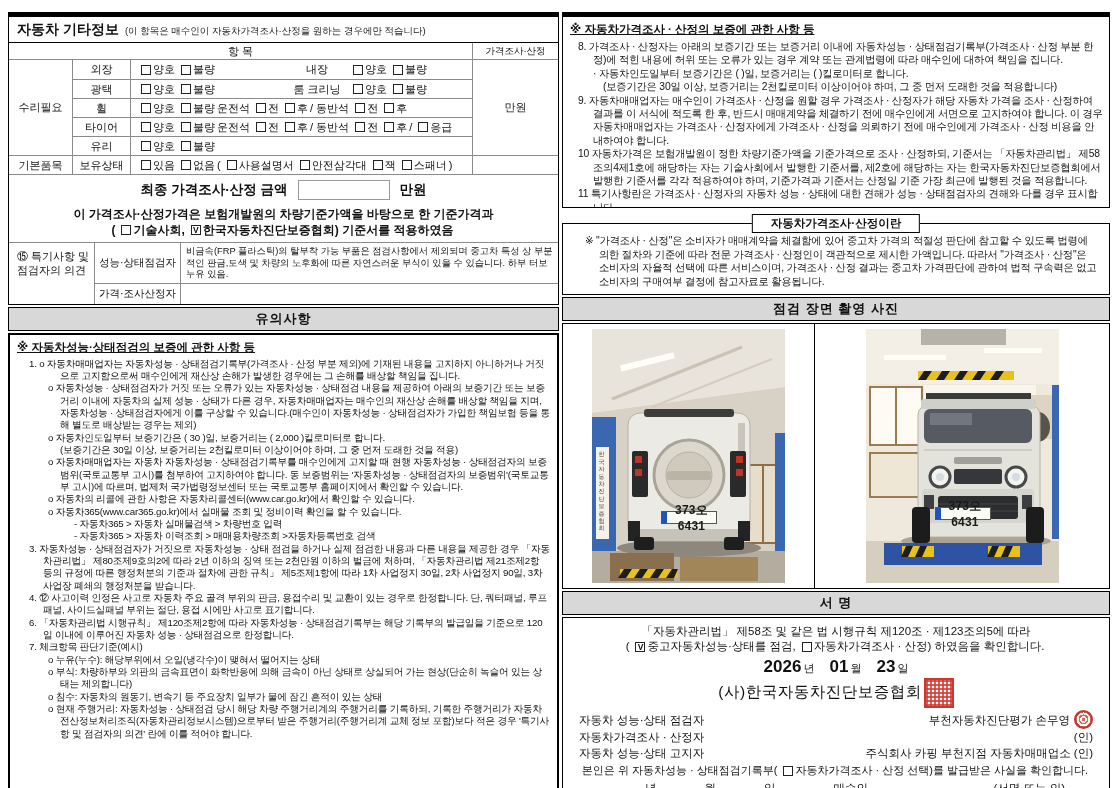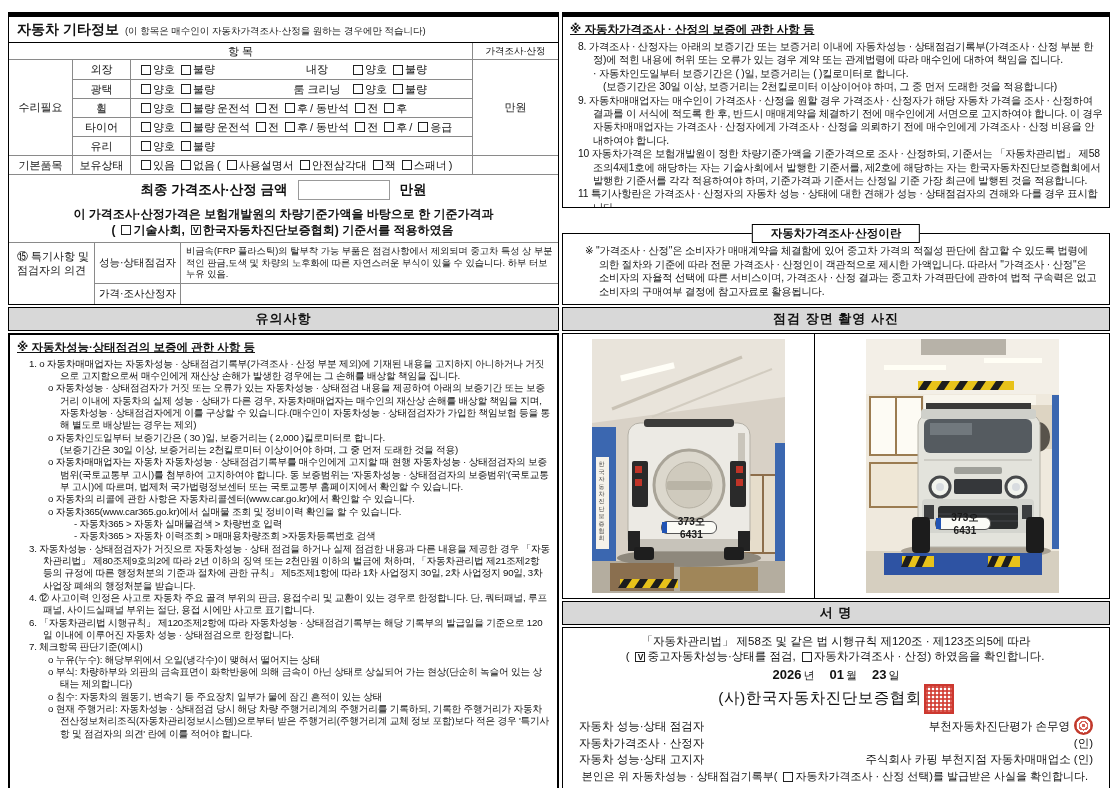--- a/index.html
+++ b/index.html
@@ -63,40 +63,40 @@
   .li.p2{padding-left:27px}
 
   
   .boxC{border:1.5px solid #000;border-top:5px solid #000;padding:4px 6px 5px;height:196px;overflow:hidden}
   .rlist{font-size:10.3px;line-height:13.4px;letter-spacing:-0.2px}
   .li.rn{padding-left:24px;text-indent:-15px}
   .li.rb{padding-left:34px;text-indent:-10px}
   .li.rp{padding-left:34px}
 
   
-  .boxD{position:relative;border:1.5px solid #000;margin-top:25px;padding:10px 10px 6px}
+  .boxD{position:relative;border:1.5px solid #000;margin-top:15px;padding:10px 10px 6px}
   .defTitle{position:absolute;top:-10px;left:50%;transform:translateX(-50%);background:#fff;border:1.5px solid #000;padding:1px 18px;font-weight:bold;font-size:11.5px;white-space:nowrap}
   .defText{font-size:10.3px;line-height:13.6px;padding-left:26px;text-indent:-14px;letter-spacing:-0.2px;word-break:break-all}
 
   
   .photosBox{border:1.5px solid #000;margin-top:2px;height:266px;display:flex;background:#fff}
   .phCell{width:252px;border-right:1.5px solid #000;display:flex;align-items:center;justify-content:center}
   .phCell.r{flex:1;border-right:none}
   .photo{position:relative;width:193px;height:254px;overflow:hidden;background:#d8d1c6}
-  .plate{position:absolute;display:flex;align-items:center;background:#fbfbf6;border:1px solid #555;border-radius:6px;height:13px;width:56px;font-size:10px;font-weight:bold;color:#1a1a1a}
+  .plate{position:absolute;display:flex;align-items:center;background:#fbfbf6;border:1px solid #555;border-radius:0;height:13px;width:56px;font-size:12px;font-weight:bold;color:#1a1a1a}
   .plate .bl{width:5px;height:100%;background:#2053b4;flex:none}
   .plate .pn{flex:1;text-align:center;letter-spacing:0.2px}
   .postLabel{position:absolute;left:5px;top:122px;width:9px;font-size:6px;line-height:7.4px;color:#444;word-break:break-all;text-align:center}
 
   
   .boxE{border:1.5px solid #000;margin-top:2px;height:190px;padding:6px 14px 4px}
   .sgC{text-align:center;font-size:11.5px;line-height:15px}
   .sgC.tkc{display:flex;justify-content:center;align-items:center}
   .sgDate{text-align:center;font-size:11px;margin-top:3px}
-  .sgDate b{font-size:13px;margin:0 2px 0 12px}
+  .sgDate b{font-size:17px;margin:0 2px 0 12px}
   .sgDate b:first-child{margin-left:0}
   .sgAssoc{text-align:center;font-size:15.5px;margin-top:1px;height:32px;letter-spacing:0.5px}
   .stamp-sq{display:inline-block;width:30px;height:30px;vertical-align:middle;margin-left:2px;border:2px solid #c8281e;opacity:.92;background:repeating-linear-gradient(0deg,rgba(205,40,30,.8) 0 2px,rgba(255,255,255,0) 2px 4px),repeating-linear-gradient(90deg,rgba(205,40,30,.8) 0 2px,rgba(255,255,255,0) 2px 4px)}
   .stamp-round{display:inline-block;width:19px;height:19px;border-radius:50%;border:2px solid #c0392b;vertical-align:middle;background:repeating-radial-gradient(circle at 50% 50%,rgba(200,50,40,.75) 0 1.5px,rgba(255,255,255,0) 1.5px 3.5px)}
   .sgRow{display:flex;justify-content:space-between;align-items:center;font-size:11.5px;line-height:16px;padding:0 2px}
   .sgRow .v{display:flex;align-items:center;gap:4px}
   .sgC.sm{font-size:11px;margin-top:2px}
   .sgBuyer{display:flex;align-items:center;font-size:11.5px;margin-top:3px;padding:0 2px}
   .sgBuyer .yy{margin-left:66px}.sgBuyer .mm{margin-left:48px}.sgBuyer .dd{margin-left:48px}.sgBuyer .by{margin-left:58px}
   .sgBuyer .bs{margin-left:auto;margin-right:28px}

